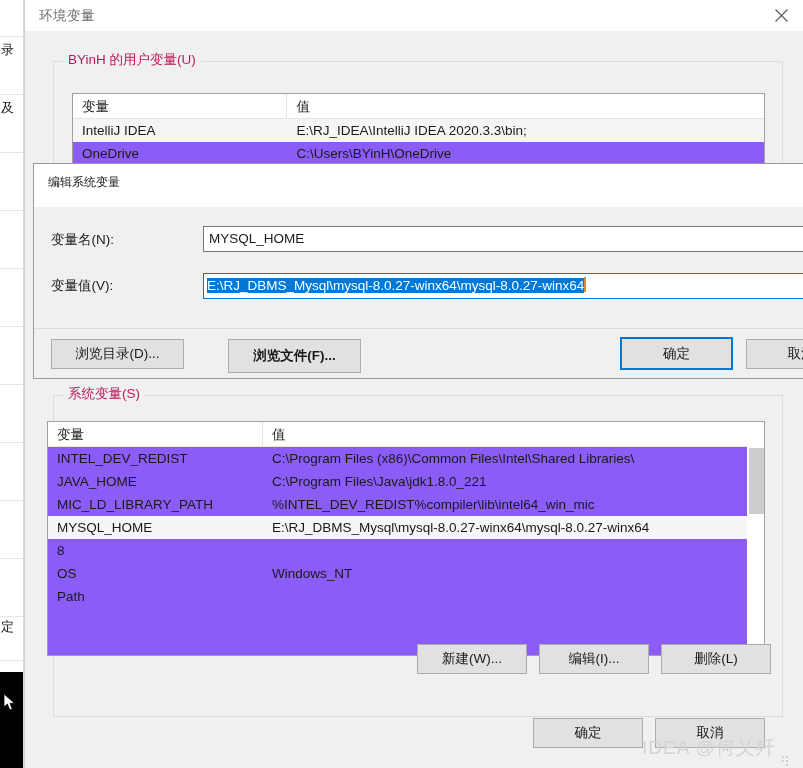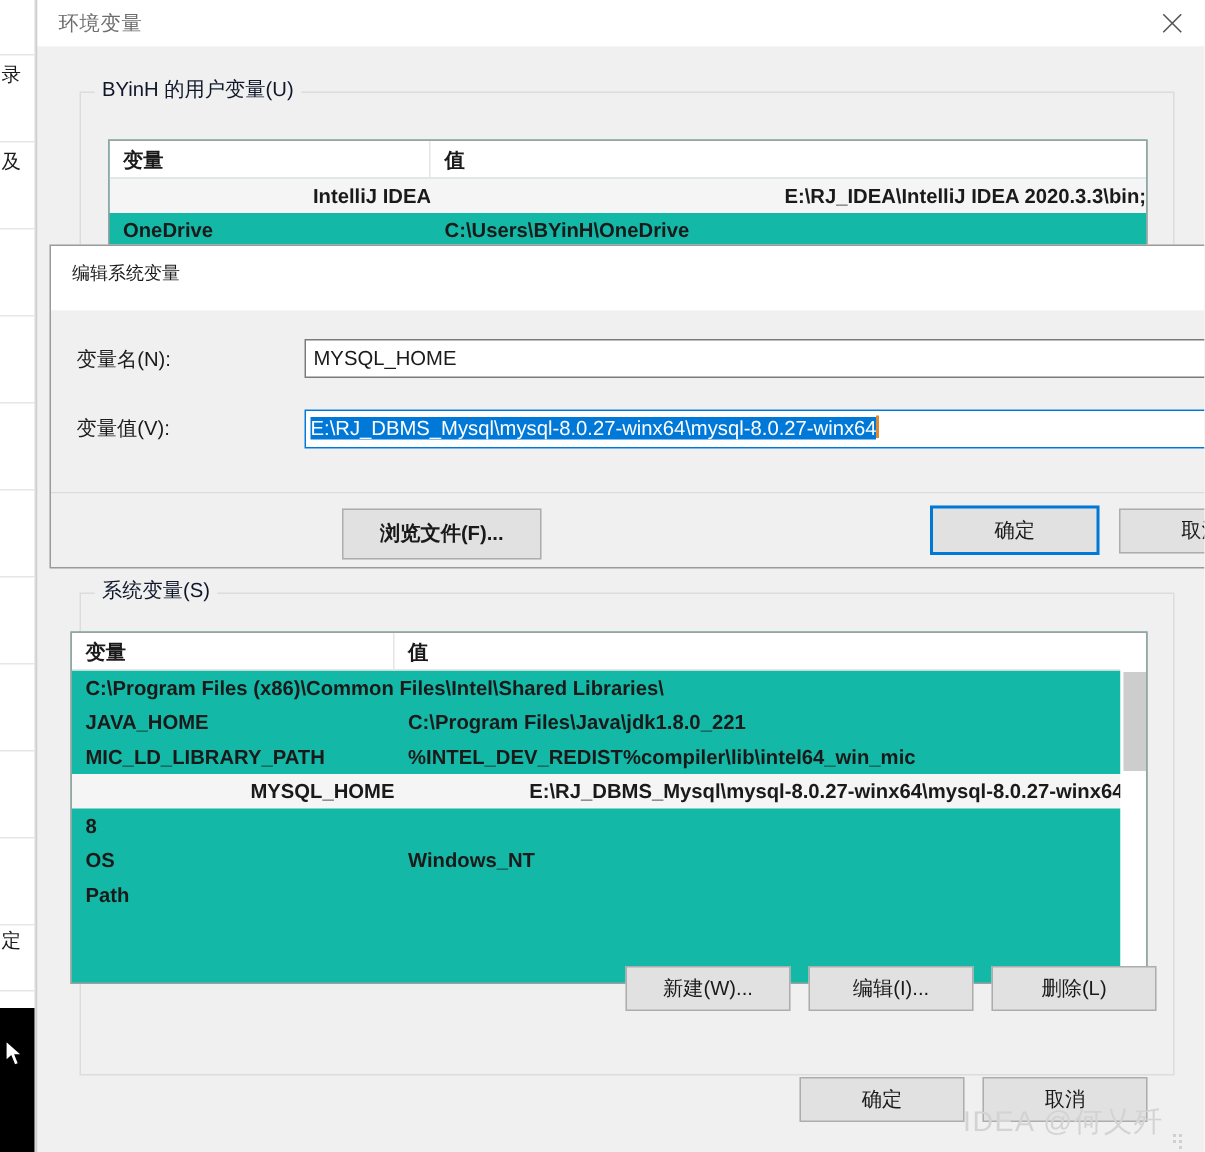--- a/index.html
+++ b/index.html
@@ -100,31 +100,30 @@
     position: absolute;
     border: 1px solid #dcdcdc;
     background: transparent;
   }
   .group-legend {
     position: absolute;
     top: -11px; left: 9px;
     background: #f0f0f0;
     padding: 0 5px;
     font-size: 13.5px;
-    color: #0f172a;
+    color: #be185d;
     white-space: nowrap;
   }
 
   
   .listview {
     position: absolute;
-    background: #14b8a6;
+    background: #8b5cf6;
     border: 1px solid #a0a0a0;
     overflow: hidden;
-    font-weight: bold;
   }
   .lv-header {
     display: flex;
     height: 25px;
     background: #ffffff;
     border-bottom: 1px solid #e5e5e5;
     align-items: center;
   }
   .lv-header .col {
     font-size: 13.5px;
@@ -135,21 +134,21 @@
     overflow: hidden;
     white-space: nowrap;
   }
   .lv-header .col.c1 { border-right: 1px solid #e5e5e5; }
   .lv-row {
     display: flex;
     height: 23px;
     align-items: center;
     white-space: nowrap;
   }
-  .lv-row.alt { background: #f5f5f5; text-align: right; }
+  .lv-row.alt { background: #f5f5f5; }
   .lv-row .cell {
     font-size: 13.5px;
     color: #1a1a1a;
     padding-left: 9px;
     height: 23px;
     line-height: 23px;
     overflow: hidden;
     white-space: nowrap;
   }
   .lv-row .cell.clip { text-overflow: clip; }
@@ -348,20 +347,21 @@
         <span class="group-legend">系统变量(S)</span>
       </div>
 
       <div class="listview" style="left:22px; top:390px; width:718px; height:235px;">
         <div class="lv-header">
           <div class="col c1" style="width:215px">变量</div>
           <div class="col c2" style="width:486px">值</div>
         </div>
 
         <div class="lv-row">
+          <div class="cell" style="width:215px">INTEL_DEV_REDIST</div>
           <div class="cell clip" style="width:486px">C:\Program Files (x86)\Common Files\Intel\Shared Libraries\</div>
         </div>
         <div class="lv-row">
           <div class="cell" style="width:215px">JAVA_HOME</div>
           <div class="cell clip" style="width:486px">C:\Program Files\Java\jdk1.8.0_221</div>
         </div>
         <div class="lv-row">
           <div class="cell" style="width:215px">MIC_LD_LIBRARY_PATH</div>
           <div class="cell clip" style="width:486px">%INTEL_DEV_REDIST%compiler\lib\intel64_win_mic</div>
         </div>
@@ -409,20 +409,21 @@
     <div class="edit-body">
 
       <span class="field-label" style="left:17px; top:24px;">变量名(N):</span>
       <div class="field-input" style="left:169px; top:19px; width:621px;" placeholder="">MYSQL_HOME</div>
 
       <span class="field-label" style="left:17px; top:70px;">变量值(V):</span>
       <div class="field-input focused" style="left:169px; top:66px; width:621px; padding:0 3px;" placeholder=""><span class="sel-text">E:\RJ_DBMS_Mysql\mysql-8.0.27-winx64\mysql-8.0.27-winx64</span><span class="caret"></span></div>
     </div>
 
     <div class="edit-footer">
+      <div class="btn" style="left:17px; top:10px; width:133px; height:30px;">浏览目录(D)...</div>
       <div class="btn" style="left:194px; top:10px; width:133px; height:34px;font-weight:bold;">浏览文件(F)...</div>
       <div class="btn default" style="left:586px; top:8px; width:113px; height:33px;">确定</div>
       <div class="btn" style="left:712px; top:10px; width:110px; height:30px;">取消</div>
     </div>
   </div>
 
   <div class="watermark">IDEA @何乂歼</div>
   <div class="wm-dots">
     <i style="left:0;top:0"></i>
       <i style="left:4px;top:0"></i>

